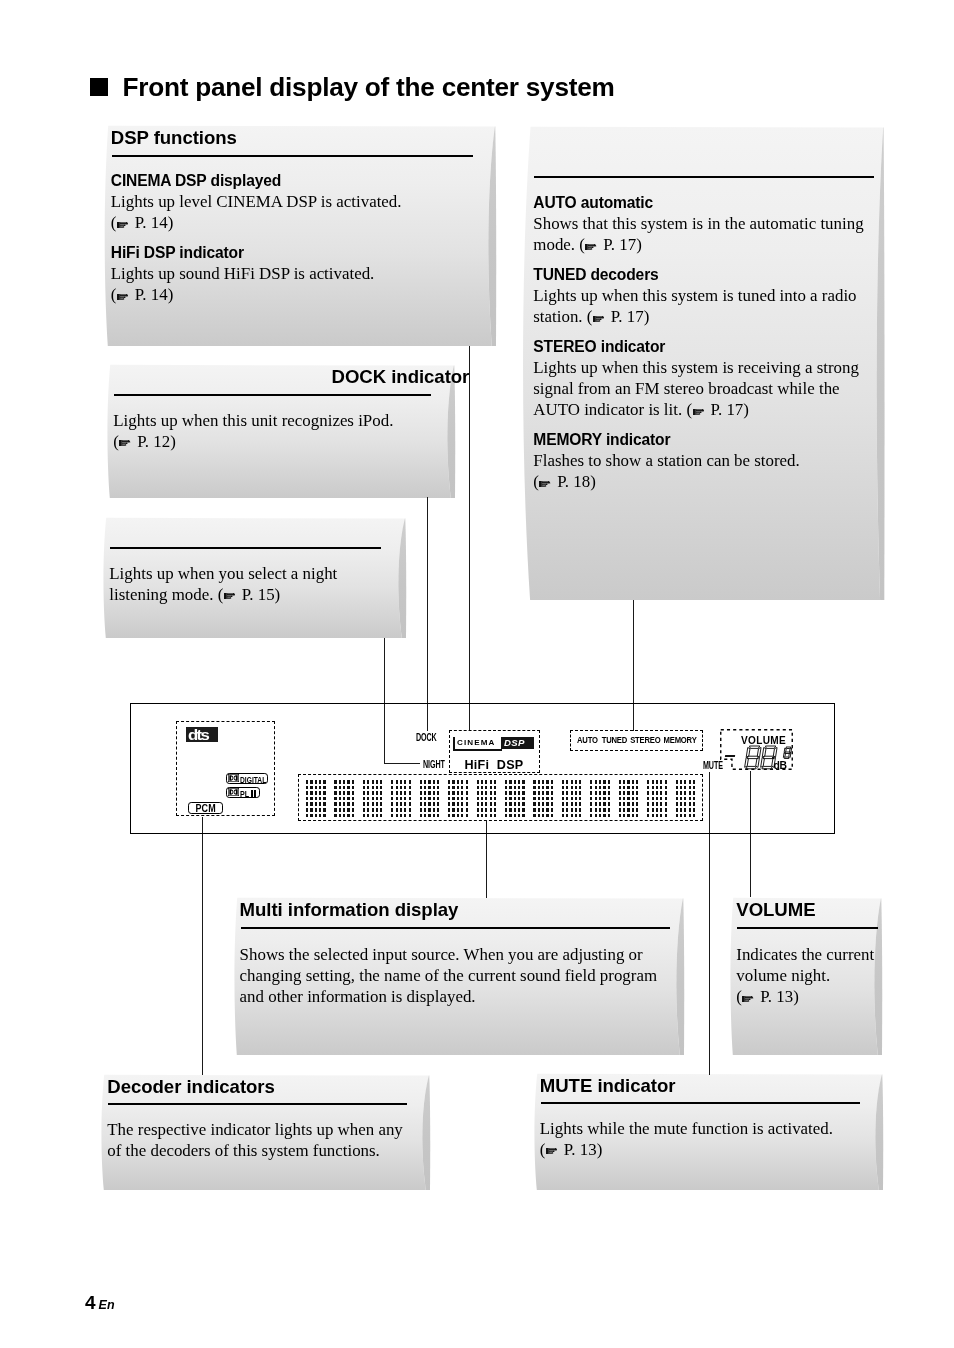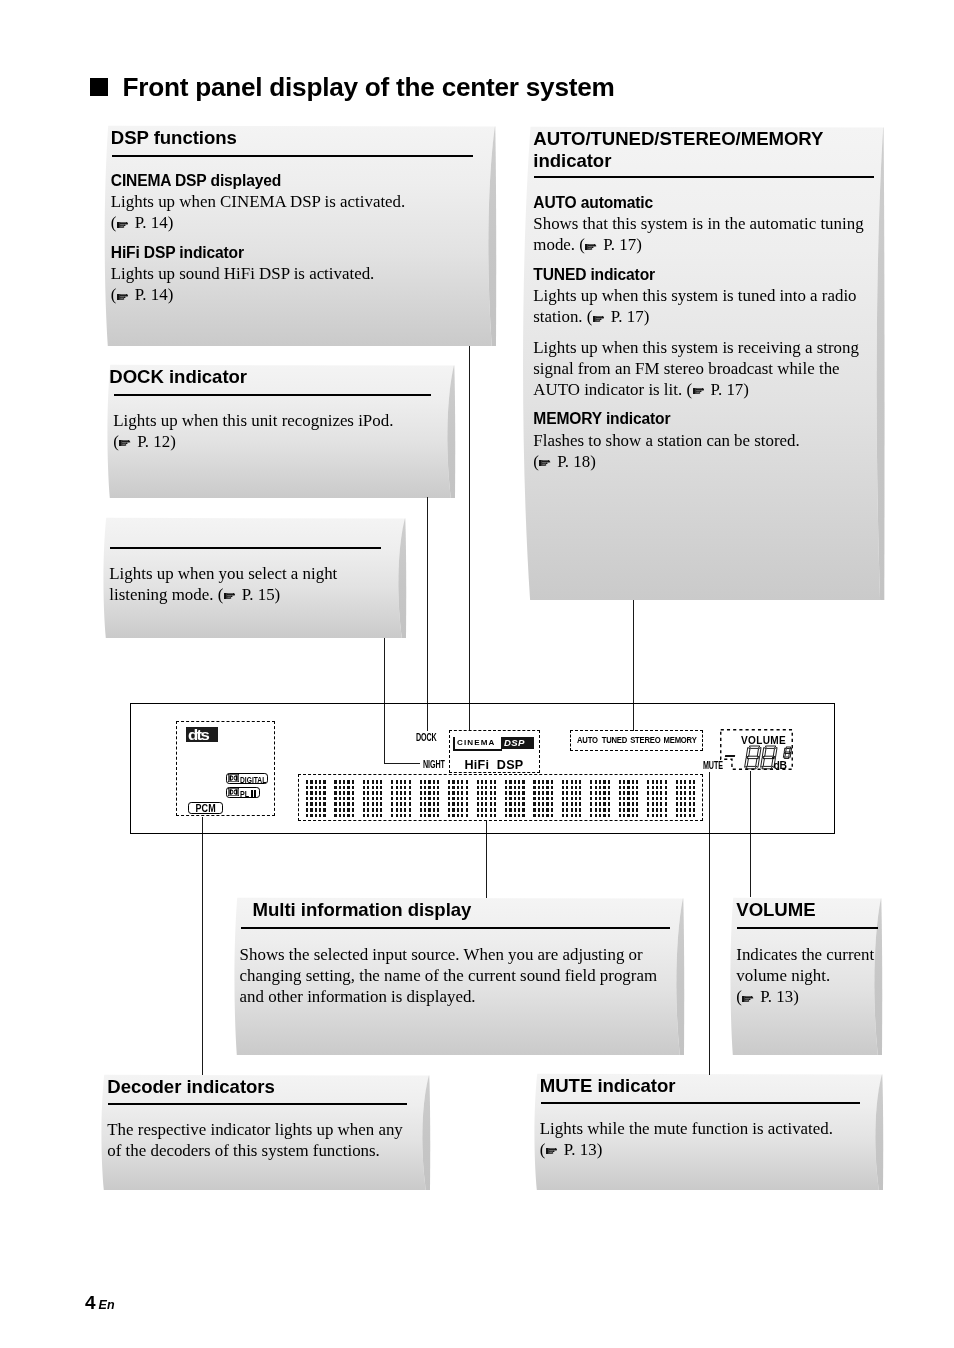--- a/index.html
+++ b/index.html
@@ -83,21 +83,21 @@
       L4.7935,221
       C0.6,154.7 0.6,66.3 5.1935,0.8 Z" fill="url(#bxdspa)"></path>
    <path d="M391.89349999999996,1.6 C385.39349999999996,48.62 382.59349999999995,132.6 388.77349999999996,221
       L392.9935,221
       C393.4935,137.02 393.1935,48.62 392.2935,1.6 Z" fill="url(#bxdspb)"></path>
   </svg>
         <div class="ctitle" style="left: 7.9935px; top: 2.5px; width: 387px;">DSP functions</div>
         <div class="crule" style="left: 8.9935px; top: 30px; width: 361px;"></div>
         <div class="cbody" style="left: 7.9935px; top: 46px; width: 345px;">
           <h4>CINEMA DSP displayed</h4>
-          <p><span>Lights up when CINEMA DSP is activated.</span><br><span>(<svg class="hand" width="11.5" height="8" viewBox="0 0 46 32">
+          <p><span>Lights up level CINEMA DSP is activated.</span><br><span>(<svg class="hand" width="11.5" height="8" viewBox="0 0 46 32">
                 <rect x="0" y="4" width="11" height="24" fill="#111"></rect>
                 <path d="M11,4 H40 l6,8.5 l-6,1.2 l-29,0 Z" fill="#111"></path>
                 <path d="M11,14 h18 l6,3 l-3,3 l-21,0 Z" fill="#111"></path>
                 <path d="M11,20 h14 l5,4 l-4,2.5 l-15,0 Z" fill="#111"></path>
                 <path d="M13,6.5 h24 M13,16 h15 M13,22 h11" stroke="#fff" stroke-opacity="0.88" stroke-width="1.7" fill="none"></path>
               </svg> <span>P. 14</span>)</span></p>
           <div class="gap"></div>
           <h4>HiFi DSP indicator</h4>
           <p><span>Lights up sound HiFi DSP is activated.</span><br><span>(<svg class="hand" width="11.5" height="8" viewBox="0 0 46 32">
                 <rect x="0" y="4" width="11" height="24" fill="#111"></rect>
@@ -123,21 +123,21 @@
       <stop offset="1" stop-color="#c3c3c3"></stop>
     </linearGradient>
    </defs>
    <path d="M4.2,0.8 L347.9,1.6 C341.4,29.48 338.59999999999997,80.39999999999999 344.78,134
       L3.8000000000000003,134
       C0.6,93.8 0.6,40.199999999999996 4.2,0.8 Z" fill="url(#bxdocka)"></path>
    <path d="M347.9,1.6 C341.4,29.48 338.59999999999997,80.39999999999999 344.78,134
       L349,134
       C349.5,83.08 349.2,29.48 348.3,1.6 Z" fill="url(#bxdockb)"></path>
   </svg>
-        <div class="ctitle" style="left: 3px; top: 2.5px; width: 344px;">DOCK indicator</div>
+        <div class="ctitle" style="left: 19px; top: 2.5px; width: 344px; text-align: right;">DOCK indicator</div>
         <div class="crule" style="left: 8px; top: 30px; width: 317px;"></div>
         <div class="cbody" style="left: 7px; top: 46px; width: 320px;">
           <p><span>Lights up when this unit recognizes iPod.</span><br><span>(<svg class="hand" width="11.5" height="8" viewBox="0 0 46 32">
                 <rect x="0" y="4" width="11" height="24" fill="#111"></rect>
                 <path d="M11,4 H40 l6,8.5 l-6,1.2 l-29,0 Z" fill="#111"></path>
                 <path d="M11,14 h18 l6,3 l-3,3 l-21,0 Z" fill="#111"></path>
                 <path d="M11,20 h14 l5,4 l-4,2.5 l-15,0 Z" fill="#111"></path>
                 <path d="M13,6.5 h24 M13,16 h15 M13,22 h11" stroke="#fff" stroke-opacity="0.88" stroke-width="1.7" fill="none"></path>
               </svg> <span>P. 12</span>)</span></p>
         </div>
@@ -190,41 +190,41 @@
       <stop offset="1" stop-color="#c3c3c3"></stop>
     </linearGradient>
    </defs>
    <path d="M10.5,0.8 L363.2,1.6 C356.7,104.28 353.9,284.4 360.08,474
       L10.1,474
       C0.6,331.79999999999995 0.6,142.2 10.5,0.8 Z" fill="url(#bxautoa)"></path>
    <path d="M363.2,1.6 C356.7,104.28 353.9,284.4 360.08,474
       L364.3,474
       C364.8,293.88 364.5,104.28 363.6,1.6 Z" fill="url(#bxautob)"></path>
   </svg>
-        <div class="ctitle" style="left: 13.3px; top: 2.5px; width: 275px;">AUTO/TUNED/STEREO/MEMORY indicator</div>
         <div class="crule" style="left: 14.3px; top: 50px; width: 340px;"></div>
         <div class="cbody" style="left: 13.3px; top: 67px; width: 336px;">
           <h4>AUTO automatic</h4>
           <p><span>Shows that this system is in the automatic tuning mode.</span> <span>(<svg class="hand" width="11.5" height="8" viewBox="0 0 46 32">
                 <rect x="0" y="4" width="11" height="24" fill="#111"></rect>
                 <path d="M11,4 H40 l6,8.5 l-6,1.2 l-29,0 Z" fill="#111"></path>
                 <path d="M11,14 h18 l6,3 l-3,3 l-21,0 Z" fill="#111"></path>
                 <path d="M11,20 h14 l5,4 l-4,2.5 l-15,0 Z" fill="#111"></path>
                 <path d="M13,6.5 h24 M13,16 h15 M13,22 h11" stroke="#fff" stroke-opacity="0.88" stroke-width="1.7" fill="none"></path>
               </svg> <span>P. 17</span>)</span></p>
           <div class="gap"></div>
-          <h4>TUNED indicator</h4>
+          <h4>TUNED decoders</h4>
           <p><span>Lights up when this system is tuned into a radio station.</span> <span>(<svg class="hand" width="11.5" height="8" viewBox="0 0 46 32">
                 <rect x="0" y="4" width="11" height="24" fill="#111"></rect>
                 <path d="M11,4 H40 l6,8.5 l-6,1.2 l-29,0 Z" fill="#111"></path>
                 <path d="M11,14 h18 l6,3 l-3,3 l-21,0 Z" fill="#111"></path>
                 <path d="M11,20 h14 l5,4 l-4,2.5 l-15,0 Z" fill="#111"></path>
                 <path d="M13,6.5 h24 M13,16 h15 M13,22 h11" stroke="#fff" stroke-opacity="0.88" stroke-width="1.7" fill="none"></path>
               </svg> <span>P. 17</span>)</span></p>
           <div class="gap"></div>
+          <h4>STEREO indicator</h4>
           <p><span>Lights up when this system is receiving a strong signal from an FM stereo broadcast while the AUTO indicator is lit.</span> <span>(<svg class="hand" width="11.5" height="8" viewBox="0 0 46 32">
                 <rect x="0" y="4" width="11" height="24" fill="#111"></rect>
                 <path d="M11,4 H40 l6,8.5 l-6,1.2 l-29,0 Z" fill="#111"></path>
                 <path d="M11,14 h18 l6,3 l-3,3 l-21,0 Z" fill="#111"></path>
                 <path d="M11,20 h14 l5,4 l-4,2.5 l-15,0 Z" fill="#111"></path>
                 <path d="M13,6.5 h24 M13,16 h15 M13,22 h11" stroke="#fff" stroke-opacity="0.88" stroke-width="1.7" fill="none"></path>
               </svg> <span>P. 17</span>)</span></p>
           <div class="gap"></div>
           <h4>MEMORY indicator</h4>
           <p><span>Flashes to show a station can be stored.</span><br><span>(<svg class="hand" width="11.5" height="8" viewBox="0 0 46 32">
@@ -251,21 +251,21 @@
       <stop offset="1" stop-color="#c3c3c3"></stop>
     </linearGradient>
    </defs>
    <path d="M4.2,0.8 L449.9,1.6 C443.4,34.76 440.59999999999997,94.8 446.78,158
       L3.8000000000000003,158
       C0.6,110.6 0.6,47.4 4.2,0.8 Z" fill="url(#bxmultia)"></path>
    <path d="M449.9,1.6 C443.4,34.76 440.59999999999997,94.8 446.78,158
       L451,158
       C451.5,97.96 451.2,34.76 450.3,1.6 Z" fill="url(#bxmultib)"></path>
   </svg>
-        <div class="ctitle" style="left: 7px; top: 2.5px; width: 446px; margin-left: 13px;">Multi information display</div>
+        <div class="ctitle" style="left: 7px; top: 2.5px; width: 446px;">Multi information display</div>
         <div class="crule" style="left: 8px; top: 30px; width: 429px;"></div>
         <div class="cbody" style="left: 7px; top: 47px; width: 430px;">
           <p><span>Shows the selected input source. When you are adjusting or changing setting, the name of the current sound field program and other information is displayed.</span></p>
         </div>
       </div>
       <div class="cbox" style="left: 729.3px; top: 896.7px; width: 156.2px; height: 161px;">
   <svg width="156.2" height="161" viewBox="0 0 156.2 161" xmlns="http://www.w3.org/2000/svg">
    <defs>
     <linearGradient id="bxvolumea" x1="0" y1="0" x2="0" y2="1">
       <stop offset="0" stop-color="#f4f4f4"></stop>

